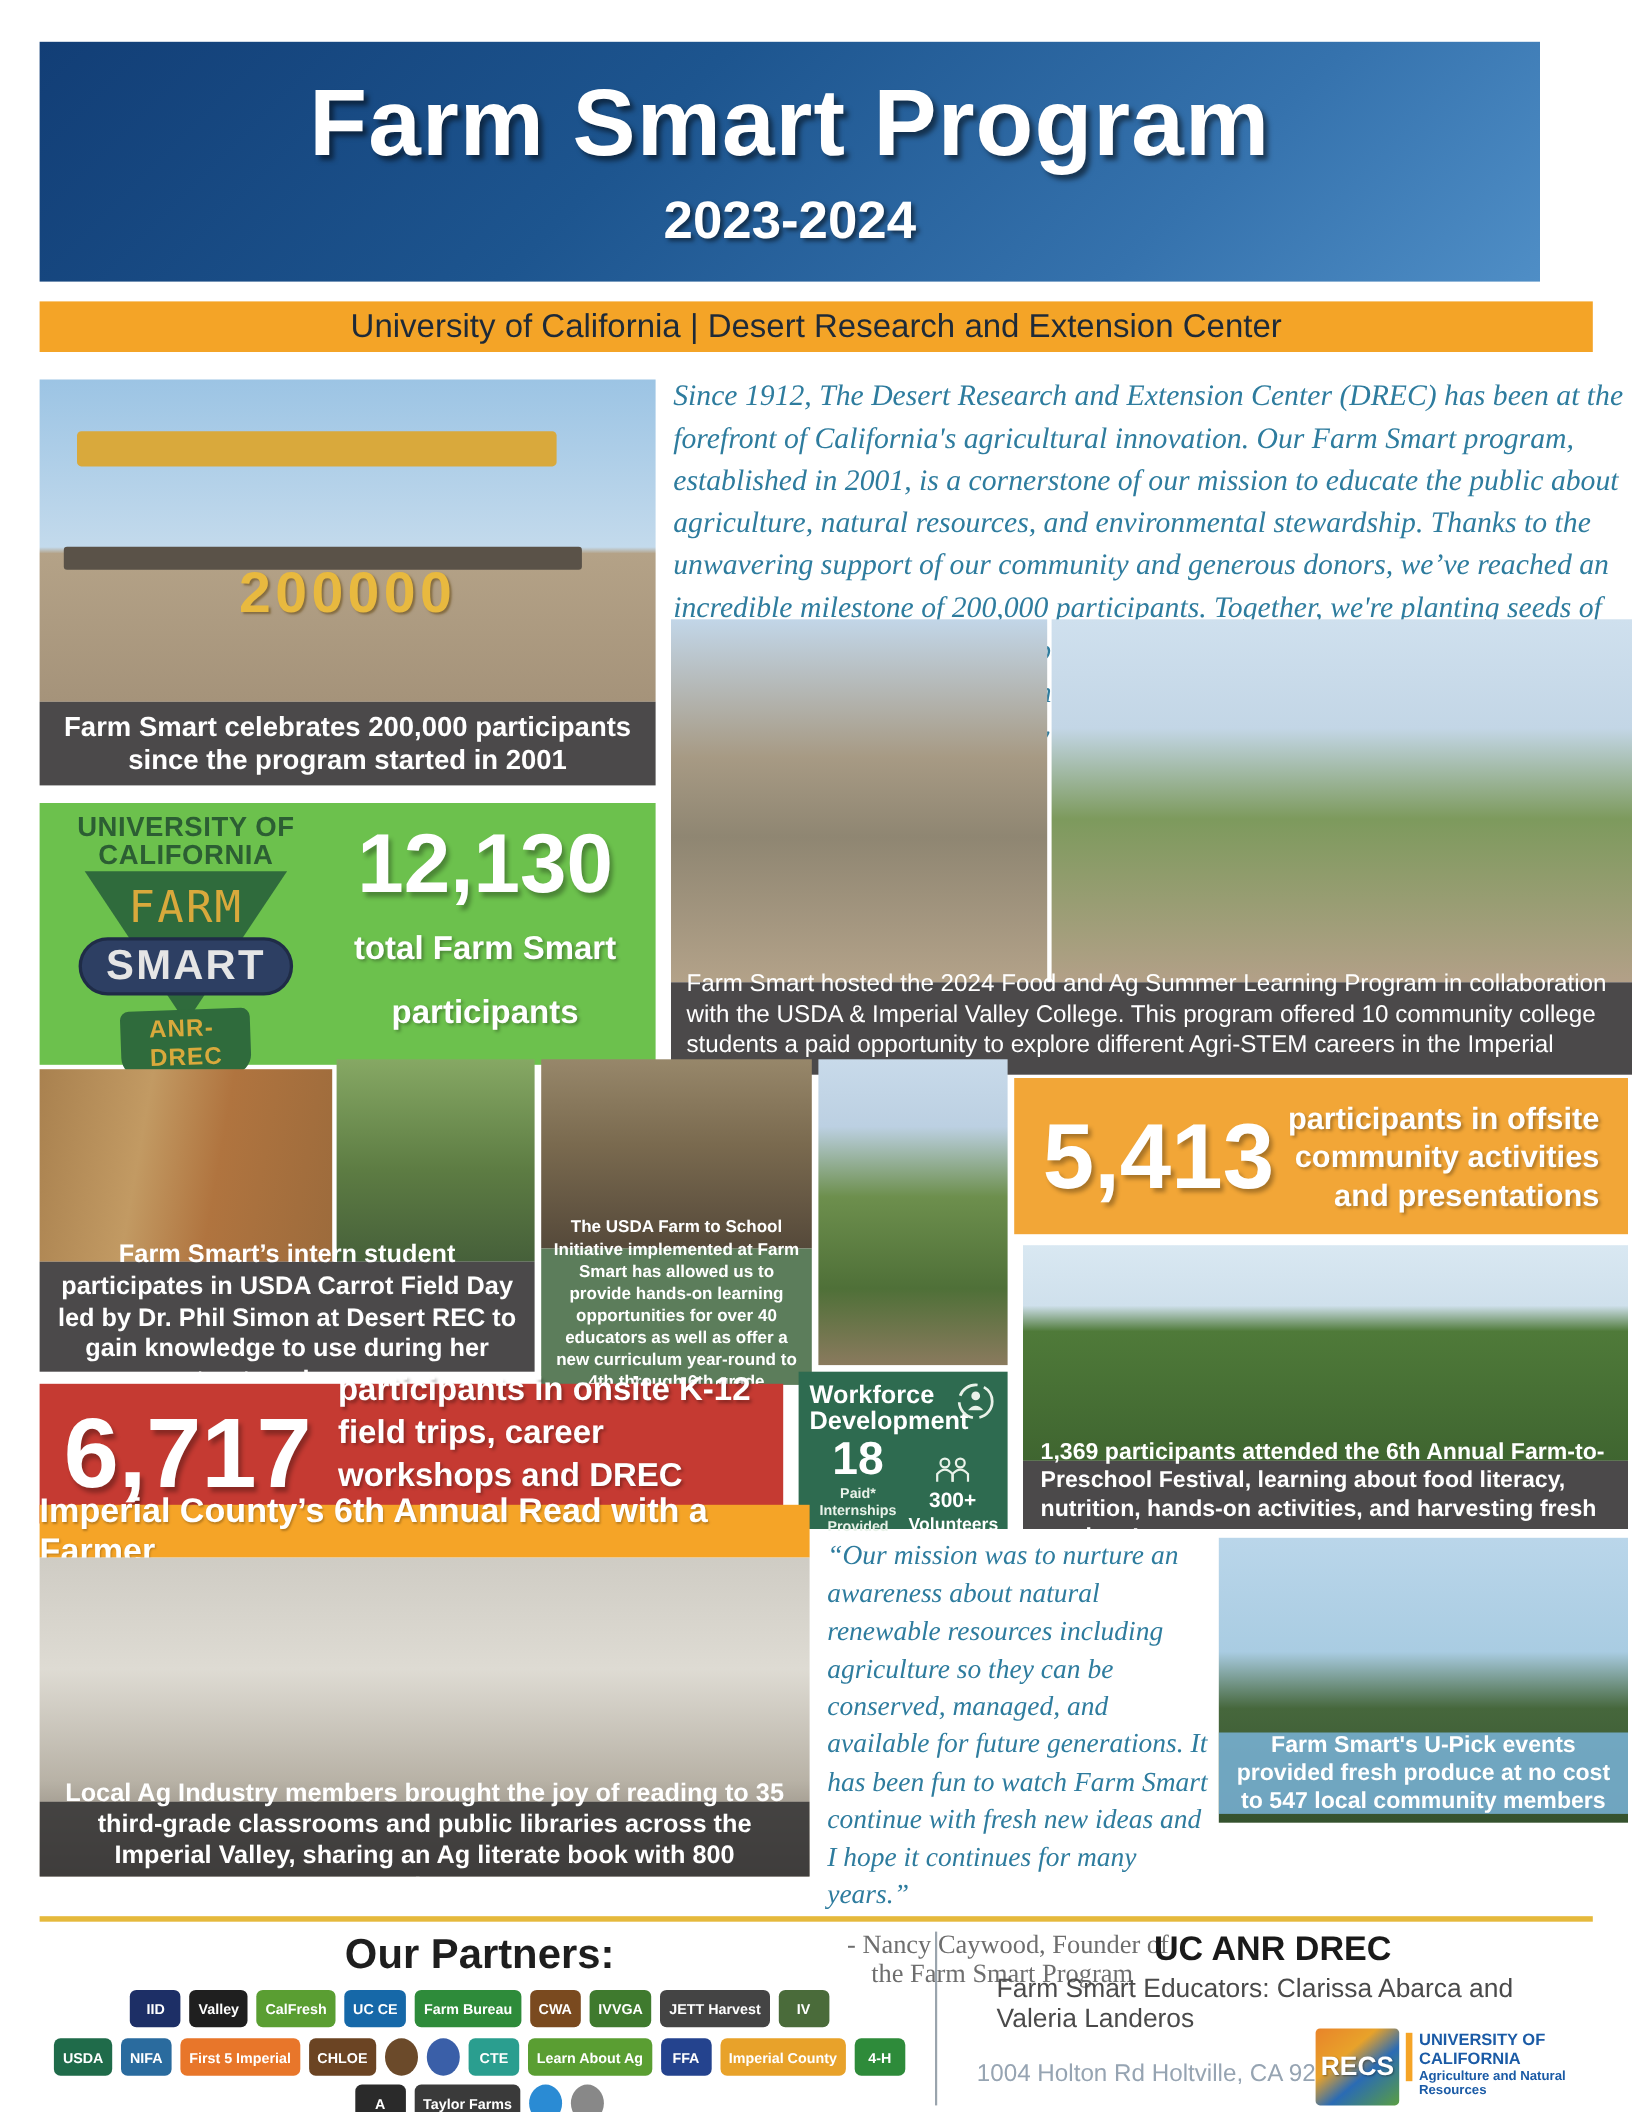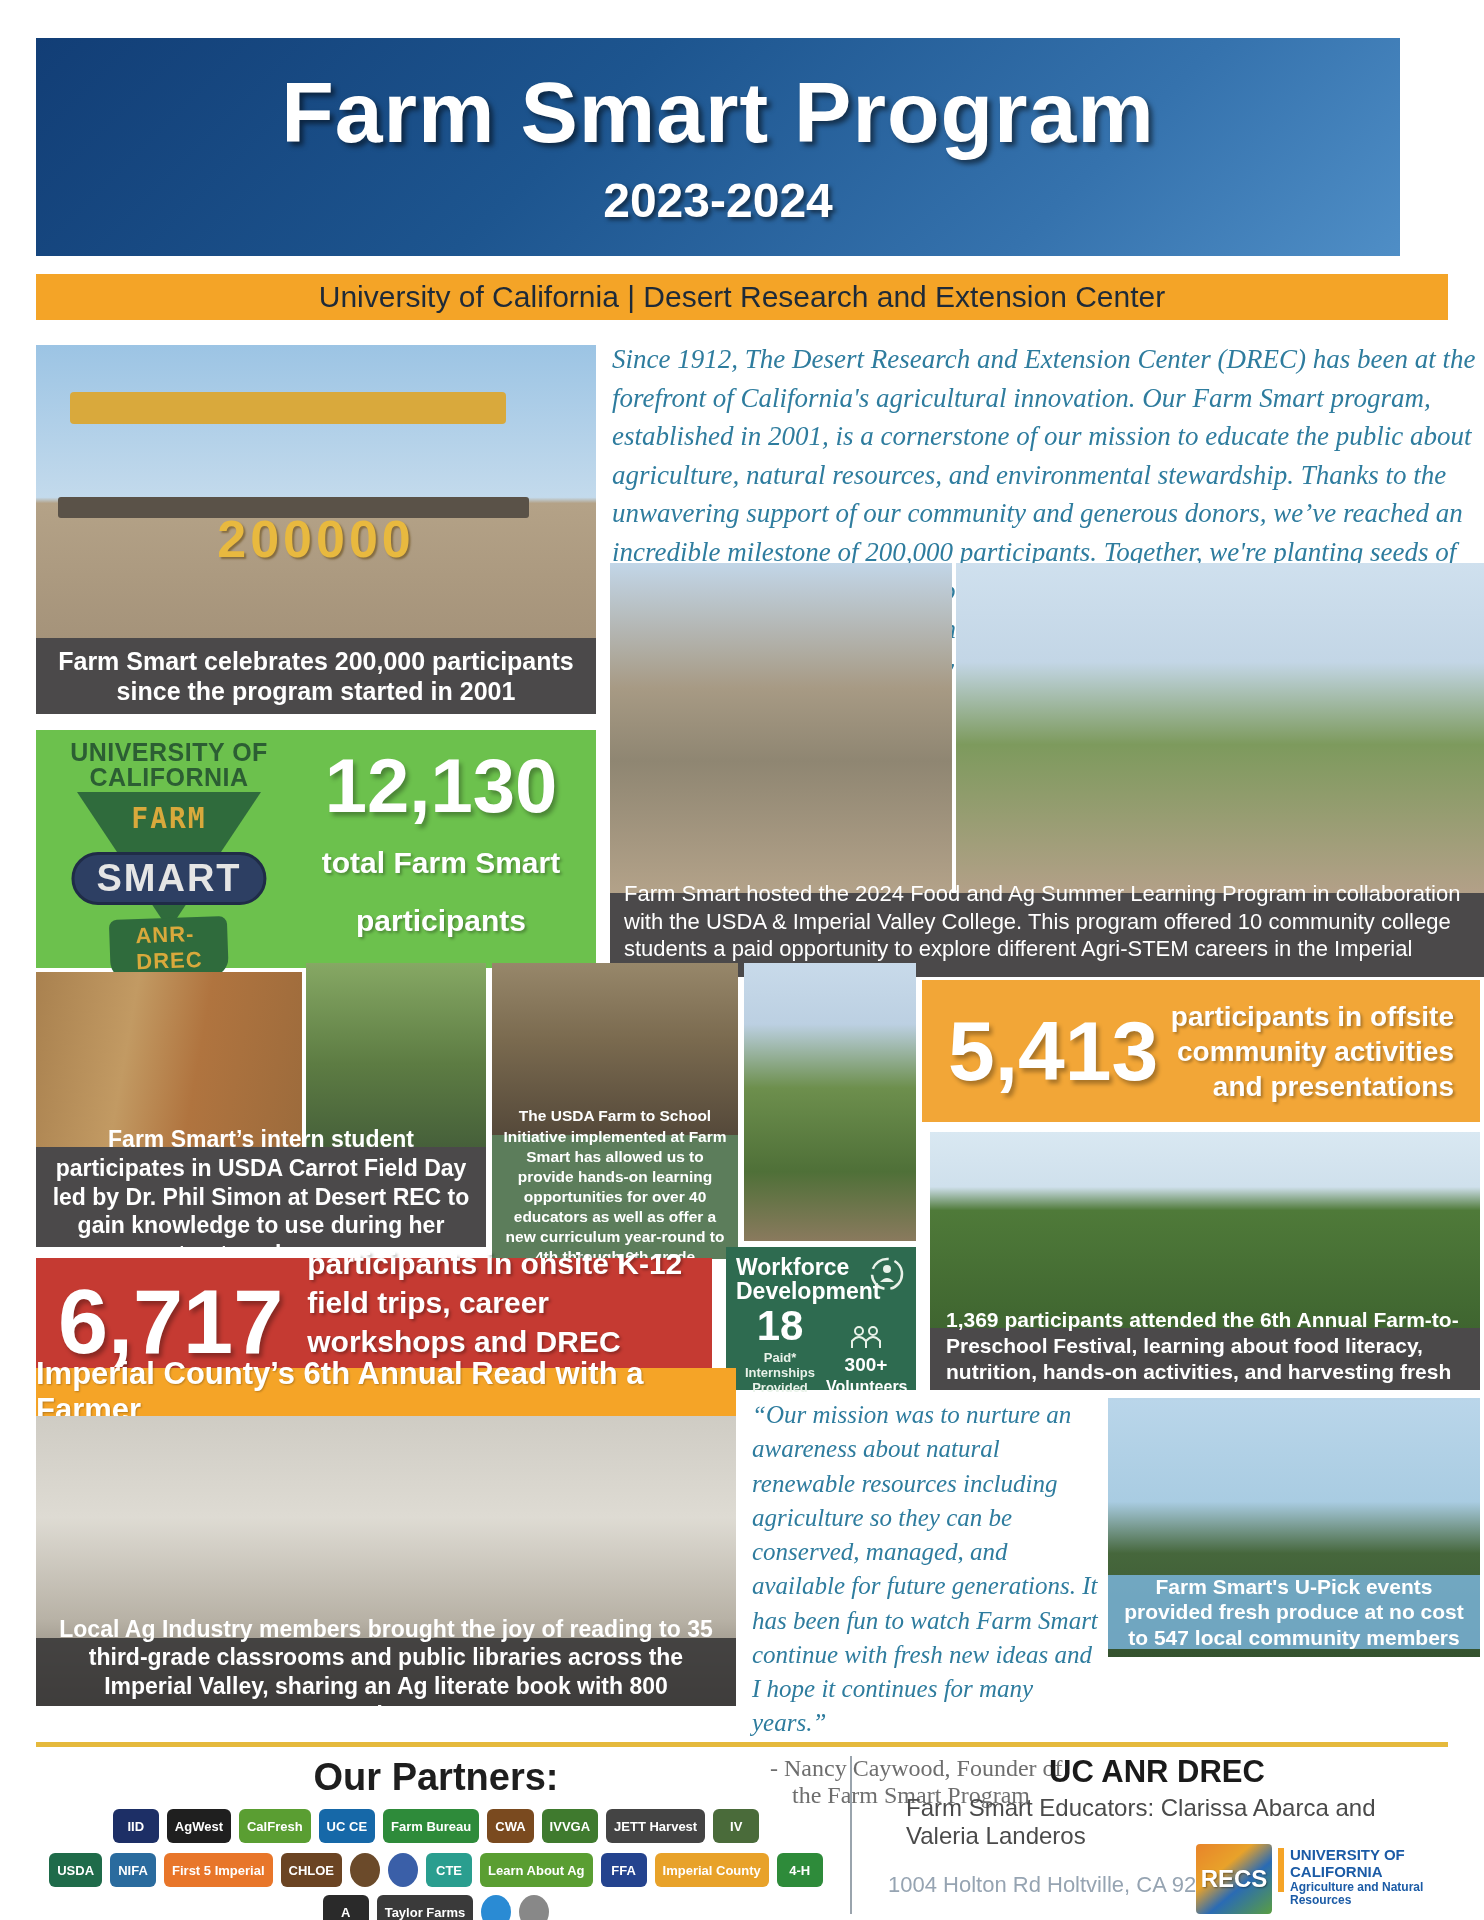--- a/index.html
+++ b/index.html
@@ -43,21 +43,21 @@
   .dgreen-box{background:#2E6B50;}
   .bignum{color:#fff;font-weight:bold;text-shadow:3px 4px 4px rgba(0,0,0,.3);line-height:1;}
   .statlbl{color:#fff;font-weight:bold;text-shadow:2px 2px 3px rgba(0,0,0,.3);}
   
   .fs-univ{position:absolute;left:0;right:0;top:0;text-align:center;color:#2c5e33;
            font-weight:bold;font-size:25px;line-height:1.0;letter-spacing:.5px;}
   .fs-tri{position:absolute;left:50%;top:52px;transform:translateX(-50%);width:0;height:0;
           border-left:92px solid transparent;border-right:92px solid transparent;
           border-top:138px solid #2f6b3c;}
   .fs-farm{position:absolute;left:0;right:0;top:62px;text-align:center;color:#d9a93c;
-           font-weight:bold;font-size:28px;letter-spacing:2px;font-family:"DejaVu Sans Mono",monospace;}
+           font-weight:normal;font-size:40px;letter-spacing:2px;font-family:"DejaVu Sans Mono",monospace;}
   .fs-smart{position:absolute;left:50%;top:112px;transform:translateX(-50%);
             background:#2d3f63;border:3px solid #1f2c47;border-radius:30px;
             color:#e5e5e5;font-weight:bold;font-size:38px;padding:2px 22px;letter-spacing:2px;}
   .fs-ribbon{position:absolute;left:50%;top:178px;transform:translateX(-50%) rotate(-2deg);
              background:#2f6b3c;color:#d9a93c;font-weight:bold;font-size:22px;
              padding:4px 26px;border-radius:8px 8px 18px 18px;letter-spacing:1px;}
   
   .serif-teal{font-family:"Liberation Serif",serif;font-style:italic;color:#2E7C9E;}
   .attr{font-family:"Liberation Serif",serif;color:#6e6e6e;}
   
@@ -209,21 +209,21 @@
       <span>Farm Smart's U-Pick events provided fresh produce at no cost to 547 local community members</span>
     </div>
   </div>
 
   <div class="abs gold-rule" style="left:36px;top:1742px;width:1412px;height:5px;"></div>
 
   <div class="abs" style="left:36px;top:1756px;width:800px;">
     <div class="partners-title">Our Partners:</div>
     <div class="chips" id="partners-row1" style="margin-top:10px;">
         <div class="chip" style="background: rgb(29, 47, 102);">IID</div>
-        <div class="chip" style="background: rgb(31, 31, 31);">AgWest</div>
+        <div class="chip" style="background: rgb(31, 31, 31);">Valley</div>
         <div class="chip" style="background: rgb(90, 158, 50);">CalFresh</div>
         <div class="chip" style="background: rgb(22, 104, 168);">UC CE</div>
         <div class="chip" style="background: rgb(46, 139, 58);">Farm Bureau</div>
         <div class="chip" style="background: rgb(122, 74, 31);">CWA</div>
         <div class="chip" style="background: rgb(63, 122, 46);">IVVGA</div>
         <div class="chip" style="background: rgb(68, 68, 68);">JETT Harvest</div>
         <div class="chip" style="background: rgb(74, 107, 58);">IV</div>
       </div>
     <div class="chips" id="partners-row2" style="margin-top:10px;">
         <div class="chip" style="background: rgb(31, 107, 74);">USDA</div>

